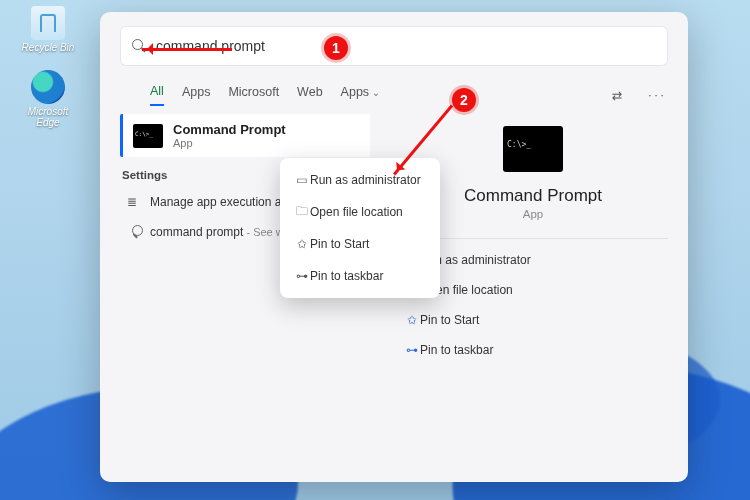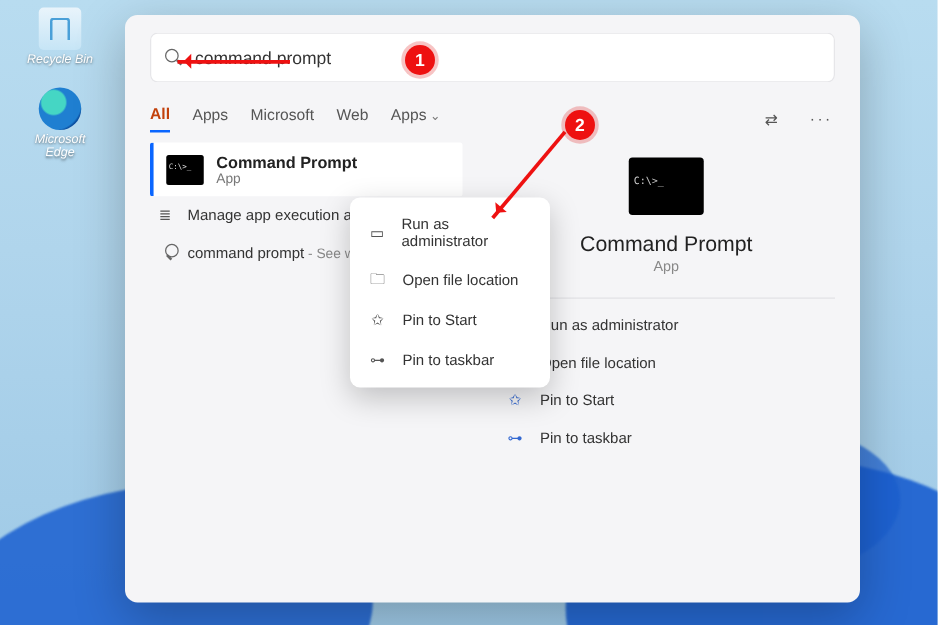--- a/index.html
+++ b/index.html
@@ -41,21 +41,21 @@
   }
   .searchbar input {
     border: none; outline: none; flex: 1; font-size: 14px; color: #333;
   }
   .mag { width:14px; height:14px; position:relative; }
   .mag::before { content:""; position:absolute; width:9px; height:9px; border:1.5px solid #666; border-radius:50%; }
   .mag::after { content:""; position:absolute; width:5px; height:1.5px; background:#666; transform:rotate(45deg); left:9px; top:10px; }
 
   .tabs { display:flex; align-items:center; gap:18px; margin-top:18px; font-size:12.5px; color:#555; }
   .tab { padding-bottom:6px; cursor:pointer; }
-  .tab.active { color:#c2410c; border-bottom: 2.5px solid #0a66ff; font-weight:700; }
+  .tab.active { color:#15803d; border-bottom: 2.5px solid #0a66ff; font-weight:400;margin-left:30px; }
   .tabs .spacer { flex:1; }
   .icon-btn { width:22px; height:22px; display:flex; align-items:center; justify-content:center; color:#555; cursor:pointer; }
   .dots { letter-spacing:2px; }
 
   .content { display:flex; margin-top:8px; }
   .left { flex: 0 0 250px; }
   .right { flex: 1; padding-left: 28px; }
 
   .section-label { font-size: 11.5px; font-weight:600; color:#444; margin: 12px 0 6px 2px; }
 
@@ -70,21 +70,21 @@
   .web-sub { color:#888; font-size:11px; }
 
   
   .preview { text-align:center; padding-top:12px; }
   .preview-icon { width:60px; height:46px; background:#000; margin:0 auto 14px; border-radius:3px; position:relative; }
   .preview-icon::before{content:"C:\\>_"; color:#ccc; font-size:8px; position:absolute; left:4px; top:14px; font-family:monospace;}
   .preview-title { font-size:17px; color:#222; font-weight:400; }
   .preview-sub { font-size:11.5px; color:#888; margin-top:2px; }
   .preview hr { border:none; border-top:1px solid #e2e2e6; margin:18px 0 6px; }
   .action-list { text-align:left; }
-  .action { display:flex; align-items:center; gap:12px; padding:7px 6px; font-size:12px; color:#333; cursor:pointer; }
+  .action { display:flex; align-items:center; padding:7px 6px; font-size:12px; color:#333; cursor:pointer; }
   .action .aicon { width:16px; height:16px; display:flex; align-items:center; justify-content:center; color:#3368d1; }
 
   
   .ctx {
     position:absolute; left:280px; top:158px; width:160px;
     background:#fff; border-radius:8px; box-shadow:0 8px 24px rgba(0,0,0,.22);
     padding:6px 0; z-index:30;
   }
   .ctx .action { padding:8px 14px; }
   .ctx .action .aicon { color:#555; }
@@ -138,20 +138,21 @@
   <div class="content">
     <div class="left">
       <div class="best-match">
         <div class="bm-icon"></div>
         <div>
           <div class="bm-title">Command Prompt</div>
           <div class="bm-sub">App</div>
         </div>
       </div>
 
+      <div class="section-label">Settings</div>
       <div class="setting-row">
         <span class="sicon">≣</span>
         <span>Manage app execution aliases</span>
       </div>
 
       <div class="web-row">
         <span class="sicon mag" style="position:relative"></span>
         <span>
           <span>command prompt</span><span class="web-sub"> - See web results</span>
         </span>

